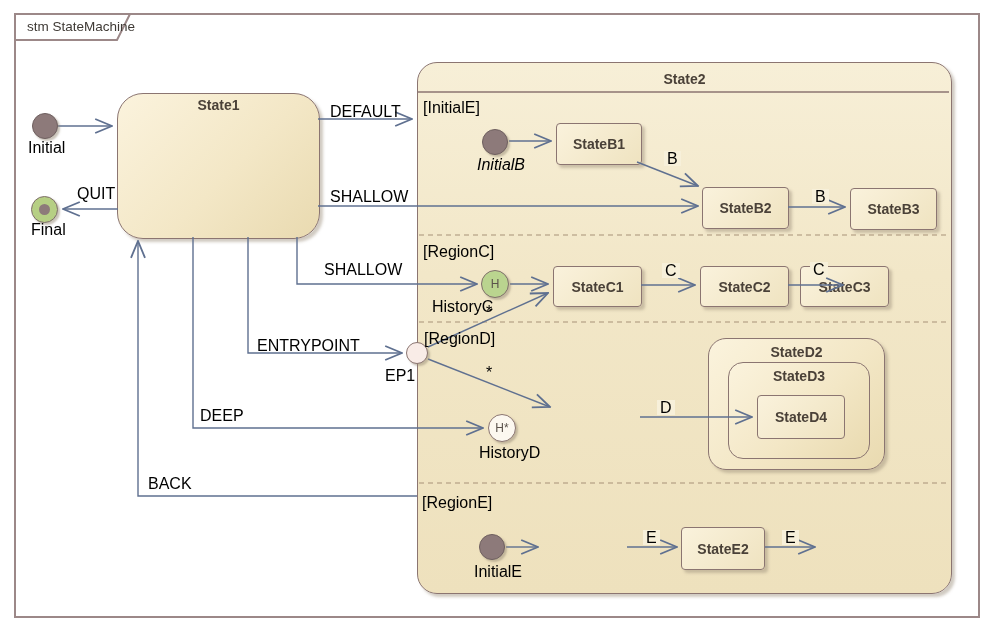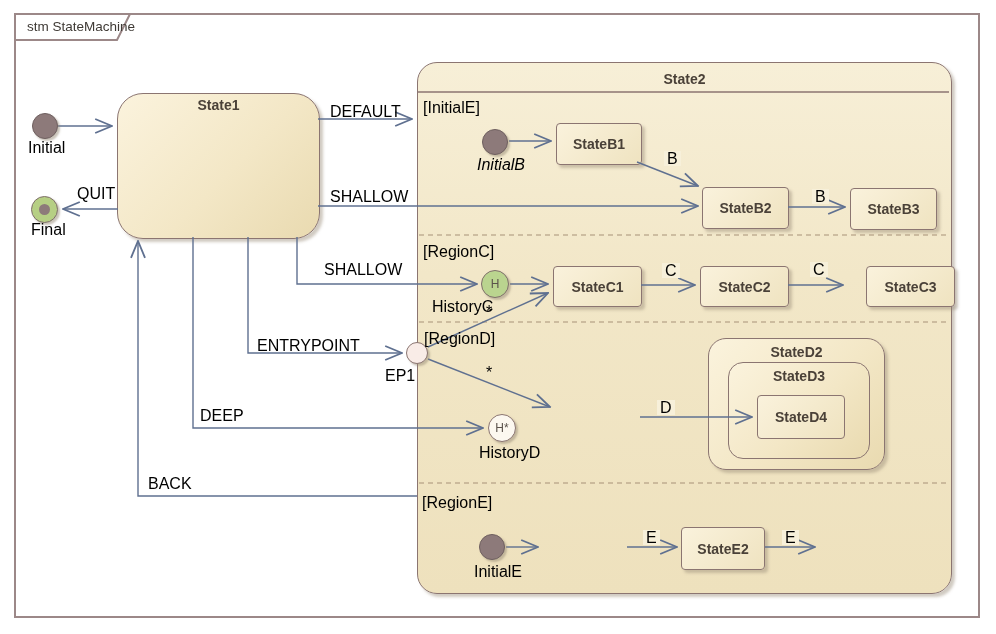--- a/index.html
+++ b/index.html
@@ -55,21 +55,21 @@
   <div class="state leaf" style="left:850px;top:188px;width:85px;height:40px;">
     <span class="state-title">StateB3</span>
     </div>
 
   <div class="state leaf" style="left:553px;top:266px;width:87px;height:39px;">
     <span class="state-title">StateC1</span>
     </div>
   <div class="state leaf" style="left:700px;top:266px;width:87px;height:39px;">
     <span class="state-title">StateC2</span>
     </div>
-  <div class="state leaf" style="left:866px;top:266px;width:87px;height:39px;">
+  <div class="state leaf" style="left:800px;top:266px;width:87px;height:39px;">
     <span class="state-title">StateC3</span>
     </div>
 
   <div class="state leaf" style="left:757px;top:395px;width:86px;height:42px;z-index:4;box-shadow:none;">
     <span class="state-title">StateD4</span>
     </div>
 
   <div class="state leaf" style="left:681px;top:527px;width:82px;height:41px;">
     <span class="state-title">StateE2</span>
     </div>

